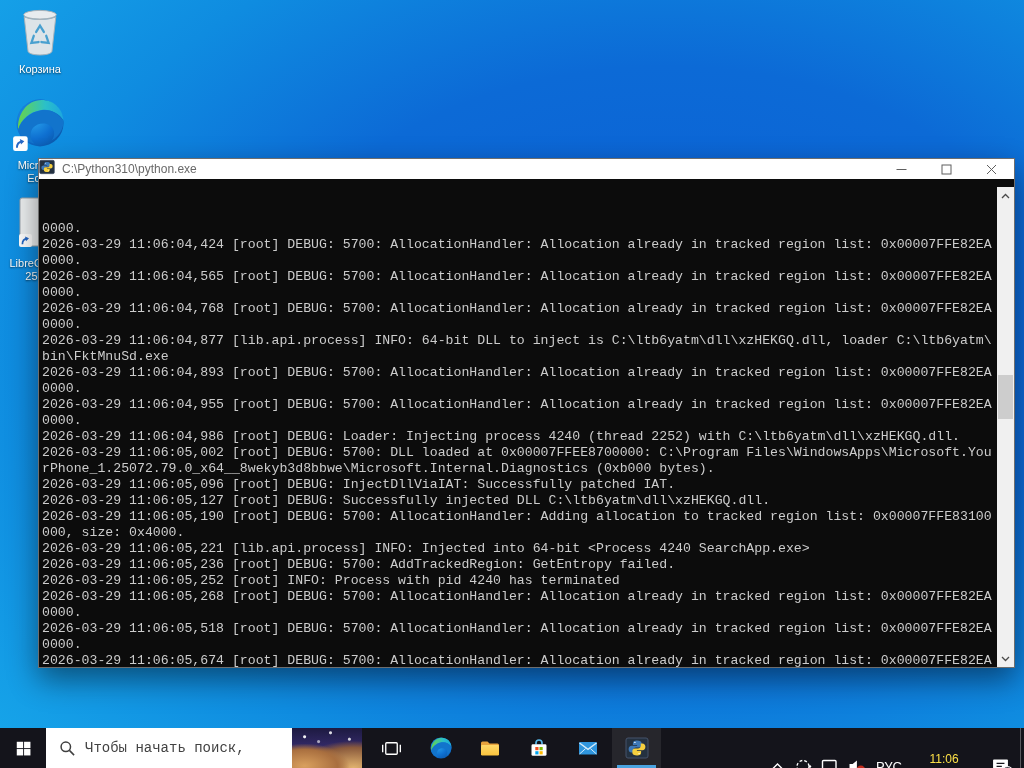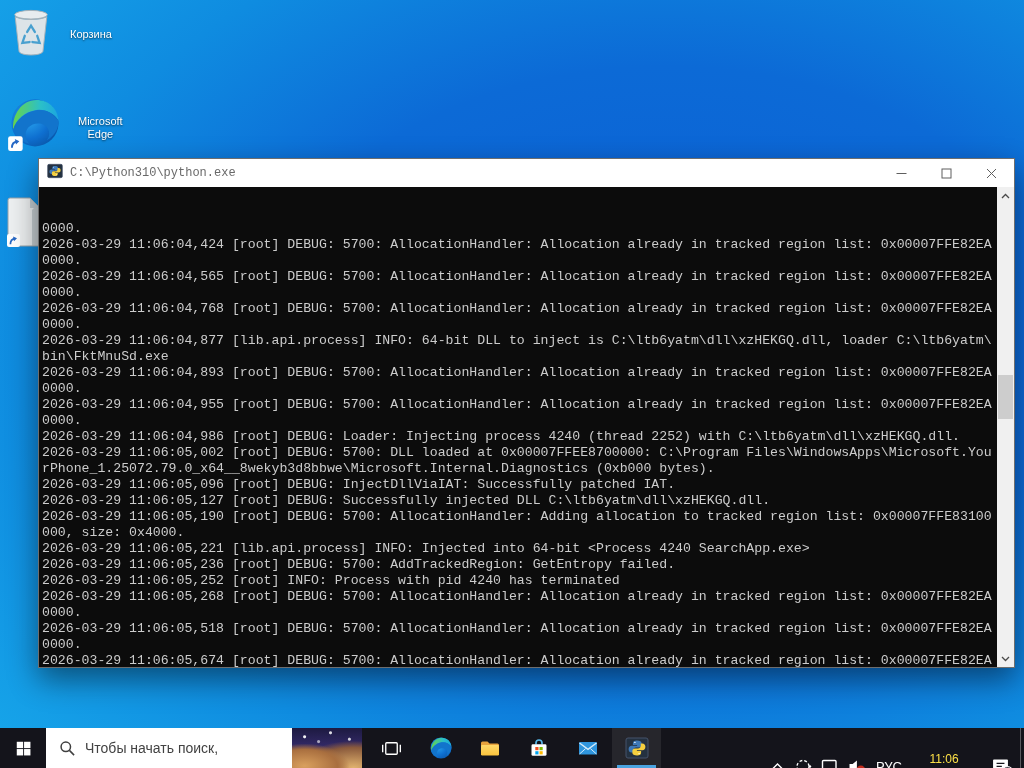--- a/index.html
+++ b/index.html
@@ -7,44 +7,44 @@
     --console-bg:#0c0c0c; --console-text:#cccccc; --accent-blue:#4aa3e0;
     --mute-red:#c42b1c; --titlebar-bg:#ffffff;
   }
   *{margin:0;padding:0;box-sizing:border-box;}
   html,body{width:1024px;height:768px;overflow:hidden;}
   body{font-family:"Liberation Sans",sans-serif;position:relative;}
   #screen{position:absolute;inset:0;width:1024px;height:768px;
     background:radial-gradient(ellipse 900px 620px at 65% 45%,
       var(--desktop-deep) 0%, #0c6ad6 45%, #0f8ce0 72%, var(--desktop-top) 100%);}
   
-  .dicon{position:absolute;width:64px;display:flex;align-items:center;z-index:1;cursor:default;gap:16px;}
+  .dicon{position:absolute;width:64px;display:flex;flex-direction:column;align-items:center;z-index:1;cursor:default;}
   .dlabel{margin-top:3px;font-size:11px;line-height:13px;color:#fff;text-align:center;
     text-shadow:0 1px 2px rgba(0,0,0,.65);word-wrap:break-word;width:60px;}
   .icon-wrap{position:relative;}
   
   .window{position:absolute;left:38px;top:158px;width:977px;height:510px;z-index:5;
     box-shadow:0 12px 28px rgba(0,0,0,.45);border:1px solid #6e6e6e;background:var(--console-bg);}
-  .titlebar{height:28px;background:var(--titlebar-bg);display:flex;align-items:center;padding-left:8px;font-family:Liberation Mono, monospace;}
+  .titlebar{height:20px;background:var(--titlebar-bg);display:flex;align-items:center;padding-left:0;}
   .title-text{font-size:12px;color:#696969;margin-left:7px;flex:1;white-space:nowrap;overflow:hidden;}
   .winbtn{width:45px;height:28px;background:transparent;border:none;display:flex;align-items:center;justify-content:center;cursor:default;}
   .console-body{position:absolute;top:28px;left:0;right:0;bottom:0;background:var(--console-bg);}
   .lines{position:absolute;left:3px;top:2px;right:20px;bottom:0;overflow:hidden;
     font-family:Liberation Mono, monospace;font-size:13.2px;line-height:16px;color:var(--console-text);white-space:pre;}
   .cline{height:16px;}
   .sbar{position:absolute;top:0;right:0;width:17px;bottom:0;background:#f0f0f0;}
   .sarrow{position:absolute;left:0;width:17px;height:17px;display:flex;align-items:center;justify-content:center;}
   .sarrow.up{top:0;} .sarrow.down{bottom:0;}
   .sthumb{position:absolute;left:1px;width:15px;top:188px;height:44px;background:#cdcdcd;}
   
   .taskbar{position:absolute;left:0;bottom:0;width:1024px;height:40px;background:var(--taskbar-bg);z-index:10;display:flex;align-items:stretch;}
   .tbtn{border:none;background:transparent;display:flex;align-items:center;justify-content:center;cursor:default;}
   .start{width:46px;}
   .searchbox{width:246px;background:#fff;display:flex;align-items:center;padding-left:13px;}
-  .searchbox input{border:none;outline:none;flex:1;font-family:Liberation Sans, sans-serif;
+  .searchbox input{border:none;outline:none;flex:1;font-family:Liberation Mono, monospace;
     font-size:14px;color:#333;margin-left:9px;background:transparent;}
   .searchbox input::placeholder{color:#424242;opacity:1;}
   .highlights{width:70px;position:relative;overflow:hidden;border:none;cursor:default;
     background:
      radial-gradient(circle at 18% 22%, rgba(255,255,255,.95) 1px, transparent 2px),
      radial-gradient(circle at 55% 12%, rgba(255,255,255,.85) 1px, transparent 2px),
      radial-gradient(circle at 82% 28%, rgba(255,255,255,.8) 1px, transparent 2px),
      radial-gradient(circle at 38% 34%, rgba(255,255,255,.6) 1px, transparent 2px),
      radial-gradient(ellipse 60px 30px at 18% 95%, #d9a05e 0%, #a96f3f 55%, transparent 75%),
      radial-gradient(ellipse 70px 34px at 88% 100%, #e2b36e 0%, #8a5a3c 60%, transparent 80%),

